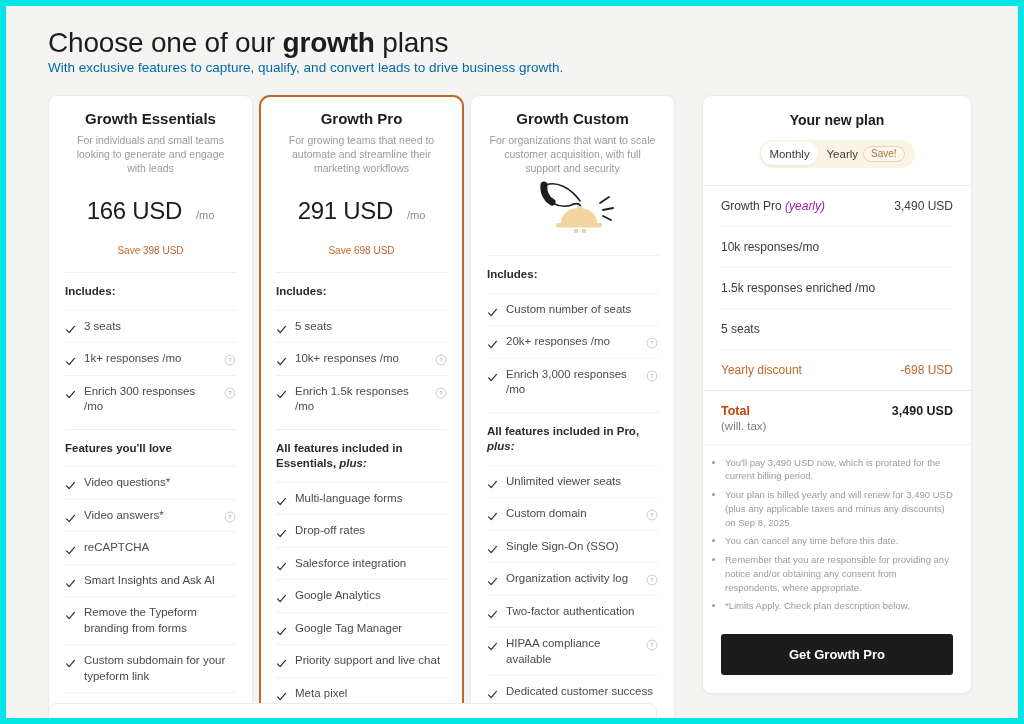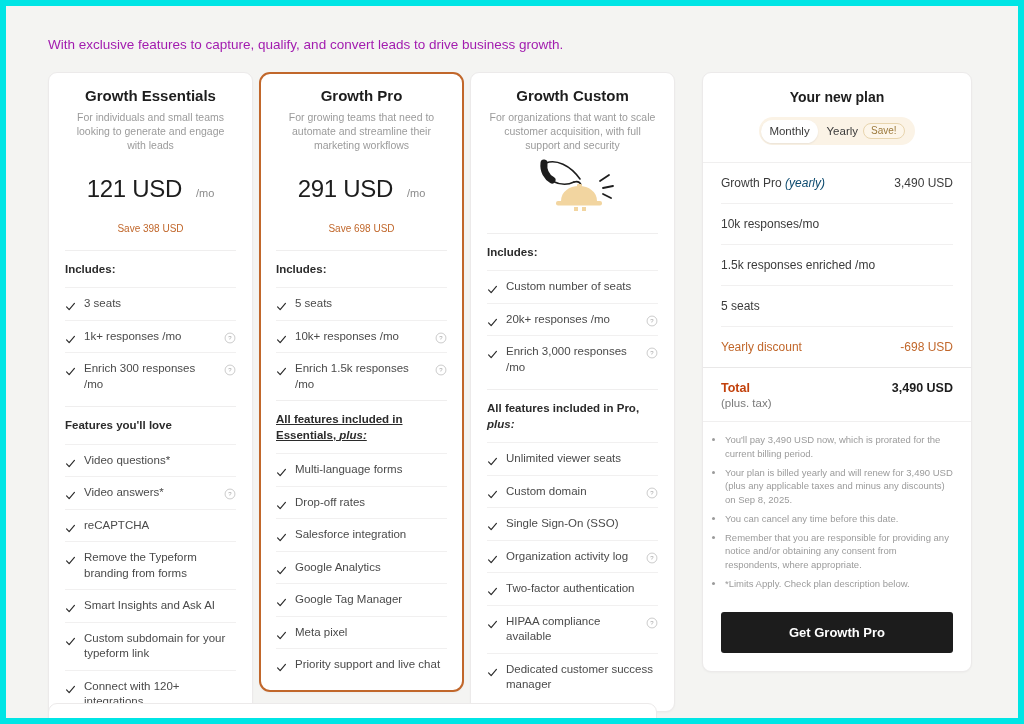--- a/index.html
+++ b/index.html
@@ -32,23 +32,22 @@
   .page-title {
     font-size: 28px;
     font-weight: 400;
     color: #1d1d1d;
     letter-spacing: -0.2px;
     line-height: 1.2;
   }
   .page-title b { font-weight: 700; }
 
   .page-sub {
-    margin-top: 11px;
     font-size: 13.5px;
-    color: #a21caf;
+    color: #0369a1;
   }
 
   
   .columns {
     display: flex;
     align-items: flex-start;
     margin-top: 20px;
     gap: 27px;
   }
 
@@ -229,21 +228,21 @@
     display: flex;
     justify-content: space-between;
     align-items: baseline;
     gap: 10px;
     padding: 13px 0;
     border-top: 1px solid #f1f0f0;
     font-size: 12px;
     color: #3b3b3b;
   }
   .line:first-child { border-top: none; }
-  .line .lbl i { color: #0c4a6e; margin-top: 13px; }
+  .line .lbl i { color: #a21caf; margin-top: 13px; }
   .line.discount .lbl, .line.discount .val { color: #c1672b; }
 
   .total {
     display: flex;
     justify-content: space-between;
     align-items: flex-start;
     padding: 13px 18px 12px 18px;
     border-top: 1px solid #e9e8e8;
   }
   .total-lbl { font-size: 12.5px; font-weight: 700; color: #c2410c; }
@@ -287,30 +286,31 @@
     border: 1px solid #eceaea;
     border-radius: 9px;
   }
 </style>
 </head>
 <body>
 
 <div class="viewport">
   <div class="page">
 
+    <h1 class="page-title"><span>Choose one of our </span><b>growth</b><span> plans</span></h1>
 
     <p class="page-sub">With exclusive features to capture, qualify, and convert leads to drive business growth.</p>
 
     <div class="columns">
 
       <div class="plans" id="plan-group">
           <div class="card">
             <div class="card-name">Growth Essentials</div>
             <div class="card-desc">For individuals and small teams looking to generate and engage with leads</div>
-            <div class="price-block"><span class="price">121 USD</span><span class="price-per">/mo</span><div class="save">Save 398 USD</div></div>
+            <div class="price-block"><span class="price">166 USD</span><span class="price-per">/mo</span><div class="save">Save 398 USD</div></div>
             <div class="sect-title">Includes:</div>
             <div class="feat">
               <span class="chk"><svg viewBox="0 0 14 14" width="11" height="11">
                   <path d="M2 7.5 L5.3 11 L12 3" fill="none" stroke="#2b2b2b" stroke-width="1.5" stroke-linecap="round" stroke-linejoin="round"></path>
                 </svg></span>
               <span class="label">3 seats</span>
             </div>
             <div class="feat">
               <span class="chk"><svg viewBox="0 0 14 14" width="11" height="11">
                   <path d="M2 7.5 L5.3 11 L12 3" fill="none" stroke="#2b2b2b" stroke-width="1.5" stroke-linecap="round" stroke-linejoin="round"></path>
@@ -351,27 +351,27 @@
             <div class="feat">
               <span class="chk"><svg viewBox="0 0 14 14" width="11" height="11">
                   <path d="M2 7.5 L5.3 11 L12 3" fill="none" stroke="#2b2b2b" stroke-width="1.5" stroke-linecap="round" stroke-linejoin="round"></path>
                 </svg></span>
               <span class="label">reCAPTCHA</span>
             </div>
             <div class="feat">
               <span class="chk"><svg viewBox="0 0 14 14" width="11" height="11">
                   <path d="M2 7.5 L5.3 11 L12 3" fill="none" stroke="#2b2b2b" stroke-width="1.5" stroke-linecap="round" stroke-linejoin="round"></path>
                 </svg></span>
+              <span class="label">Smart Insights and Ask AI</span>
+            </div>
+            <div class="feat">
+              <span class="chk"><svg viewBox="0 0 14 14" width="11" height="11">
+                  <path d="M2 7.5 L5.3 11 L12 3" fill="none" stroke="#2b2b2b" stroke-width="1.5" stroke-linecap="round" stroke-linejoin="round"></path>
+                </svg></span>
               <span class="label">Remove the Typeform branding from forms</span>
-            </div>
-            <div class="feat">
-              <span class="chk"><svg viewBox="0 0 14 14" width="11" height="11">
-                  <path d="M2 7.5 L5.3 11 L12 3" fill="none" stroke="#2b2b2b" stroke-width="1.5" stroke-linecap="round" stroke-linejoin="round"></path>
-                </svg></span>
-              <span class="label">Smart Insights and Ask AI</span>
             </div>
             <div class="feat">
               <span class="chk"><svg viewBox="0 0 14 14" width="11" height="11">
                   <path d="M2 7.5 L5.3 11 L12 3" fill="none" stroke="#2b2b2b" stroke-width="1.5" stroke-linecap="round" stroke-linejoin="round"></path>
                 </svg></span>
               <span class="label">Custom subdomain for your typeform link</span>
             </div>
             <div class="feat">
               <span class="chk"><svg viewBox="0 0 14 14" width="11" height="11">
                   <path d="M2 7.5 L5.3 11 L12 3" fill="none" stroke="#2b2b2b" stroke-width="1.5" stroke-linecap="round" stroke-linejoin="round"></path>
@@ -403,21 +403,21 @@
             <div class="feat">
               <span class="chk"><svg viewBox="0 0 14 14" width="11" height="11">
                   <path d="M2 7.5 L5.3 11 L12 3" fill="none" stroke="#2b2b2b" stroke-width="1.5" stroke-linecap="round" stroke-linejoin="round"></path>
                 </svg></span>
               <span class="label">Enrich 1.5k responses /mo</span>
               <span class="help"><svg viewBox="0 0 16 16" width="12" height="12">
                   <circle cx="8" cy="8" r="6.6" fill="none" stroke="#b9b9b9" stroke-width="1"></circle>
                   <text x="8" y="11.2" font-size="8" fill="#a5a5a5" text-anchor="middle" font-family="Liberation Sans, sans-serif">?</text>
                 </svg></span>
             </div>
-            <div class="sect-title plain" style="border-top:1px solid #efeeee;text-decoration:underline;">All features included in Essentials, <i>plus:</i></div>
+            <div class="sect-title plain" style="border-top:1px solid #efeeee;margin-top:6px;">All features included in Essentials, <i>plus:</i></div>
             <div class="feat">
               <span class="chk"><svg viewBox="0 0 14 14" width="11" height="11">
                   <path d="M2 7.5 L5.3 11 L12 3" fill="none" stroke="#2b2b2b" stroke-width="1.5" stroke-linecap="round" stroke-linejoin="round"></path>
                 </svg></span>
               <span class="label">Multi-language forms</span>
             </div>
             <div class="feat">
               <span class="chk"><svg viewBox="0 0 14 14" width="11" height="11">
                   <path d="M2 7.5 L5.3 11 L12 3" fill="none" stroke="#2b2b2b" stroke-width="1.5" stroke-linecap="round" stroke-linejoin="round"></path>
                 </svg></span>
@@ -438,27 +438,27 @@
             <div class="feat">
               <span class="chk"><svg viewBox="0 0 14 14" width="11" height="11">
                   <path d="M2 7.5 L5.3 11 L12 3" fill="none" stroke="#2b2b2b" stroke-width="1.5" stroke-linecap="round" stroke-linejoin="round"></path>
                 </svg></span>
               <span class="label">Google Tag Manager</span>
             </div>
             <div class="feat">
               <span class="chk"><svg viewBox="0 0 14 14" width="11" height="11">
                   <path d="M2 7.5 L5.3 11 L12 3" fill="none" stroke="#2b2b2b" stroke-width="1.5" stroke-linecap="round" stroke-linejoin="round"></path>
                 </svg></span>
+              <span class="label">Priority support and live chat</span>
+            </div>
+            <div class="feat">
+              <span class="chk"><svg viewBox="0 0 14 14" width="11" height="11">
+                  <path d="M2 7.5 L5.3 11 L12 3" fill="none" stroke="#2b2b2b" stroke-width="1.5" stroke-linecap="round" stroke-linejoin="round"></path>
+                </svg></span>
               <span class="label">Meta pixel</span>
-            </div>
-            <div class="feat">
-              <span class="chk"><svg viewBox="0 0 14 14" width="11" height="11">
-                  <path d="M2 7.5 L5.3 11 L12 3" fill="none" stroke="#2b2b2b" stroke-width="1.5" stroke-linecap="round" stroke-linejoin="round"></path>
-                </svg></span>
-              <span class="label">Priority support and live chat</span>
             </div>
           </div>
           <div class="card">
             <div class="card-name">Growth Custom</div>
             <div class="card-desc">For organizations that want to scale customer acquisition, with full support and security</div>
             <div class="bell-wrap">
               <span><svg width="86" height="58" viewBox="0 0 86 58">
                   <path d="M14 8 C13 16 17 22 22 25" fill="none" stroke="#1d1d1d" stroke-width="7" stroke-linecap="round"></path>
                   <path d="M16 8 C26 4 40 10 50 24" fill="none" stroke="#1d1d1d" stroke-width="1.6" stroke-linecap="round"></path>
                   <path d="M22 26 C30 30 38 30 44 27" fill="none" stroke="#1d1d1d" stroke-width="1.6" stroke-linecap="round"></path>
@@ -589,21 +589,21 @@
             </div>
             <div class="line discount">
               <span class="lbl">Yearly discount</span>
               <span class="val">-698 USD</span>
             </div>
           </div>
 
         <div class="total">
           <div>
             <div class="total-lbl">Total</div>
-            <div class="total-note">(plus. tax)</div>
+            <div class="total-note">(will. tax)</div>
           </div>
           <div class="total-val">3,490 USD</div>
         </div>
 
         <div class="fineprint">
           <ul id="fineprint-list">
               <li>You'll pay 3,490 USD now, which is prorated for the current billing period.</li>
               <li>Your plan is billed yearly and will renew for 3,490 USD (plus any applicable taxes and minus any discounts) on Sep 8, 2025.</li>
               <li>You can cancel any time before this date.</li>
               <li>Remember that you are responsible for providing any notice and/or obtaining any consent from respondents, where appropriate.</li>

